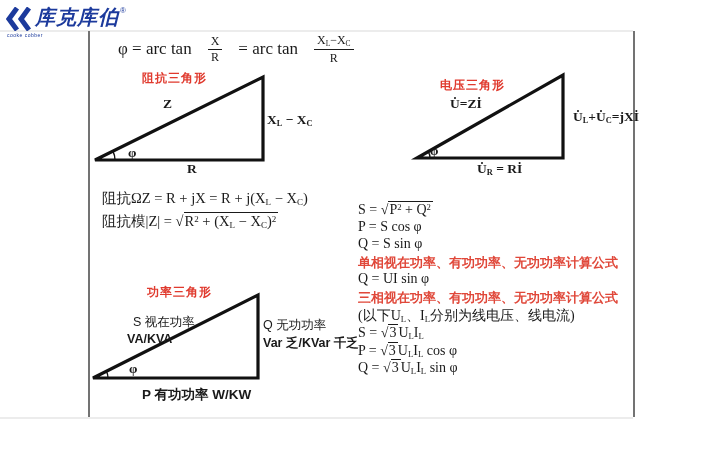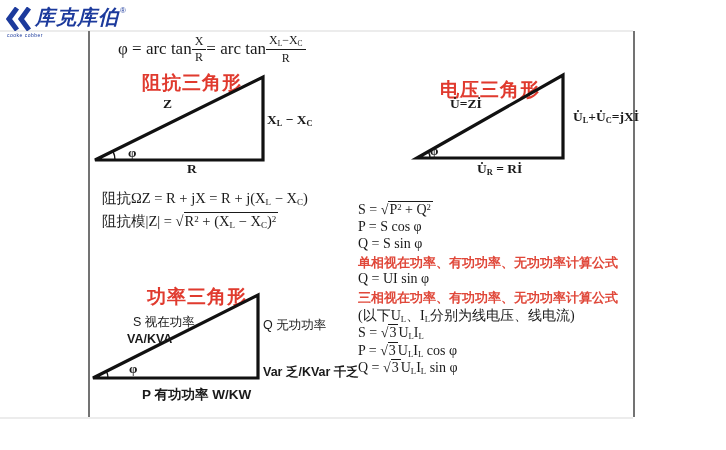--- a/index.html
+++ b/index.html
@@ -11,28 +11,28 @@
   .border-v { width:2px; background:#737373; }
 
   
   .brand-row { display:flex; align-items:flex-start; }
   .brand-text { font-size:20px; font-weight:900; font-style:italic; color:#1c3a9c;
                 letter-spacing:1px; line-height:1; margin-left:3px; }
   .brand-reg { font-size:8px; color:#1c3a9c; line-height:1; margin-left:1px; }
   .brand-tagline { font-size:5px; color:#1c3a9c; letter-spacing:.5px; margin-top:1px; margin-left:1px; }
 
   
-  .topf { display:flex; align-items:center; gap:0; font-size:17px; white-space:nowrap; }
+  .topf { display:flex; align-items:center; gap:16px; font-size:17px; white-space:nowrap; }
   .frac { display:inline-flex; flex-direction:column; align-items:center;
           font-size:12px; line-height:1.2; }
   .frac .num { border-bottom:1.2px solid #1a1a1a; padding:0 3px 0.5px 3px; }
   .frac .den { padding-top:0.5px; }
 
   
-  .tri-heading { color:#e03a2e; font-weight:bold; font-size:19px; letter-spacing:1px; white-space:nowrap; }
+  .tri-heading { color:#e03a2e; font-weight:bold; font-size:12px; letter-spacing:1px; white-space:nowrap; }
   .lbl { font-size:12.5px; white-space:nowrap; }
   .lbl-b { font-weight:bold; }
   .lbl-math { font-family:"Liberation Serif","DejaVu Serif",serif; font-weight:bold;
               font-size:13.5px; white-space:nowrap; }
 
   
   .f-col { display:flex; flex-direction:column; }
   .f-row { height:17.6px; font-size:14px; white-space:nowrap; }
   .f-red { color:#e0483a; font-weight:bold; font-size:13px;
            font-family:"Liberation Sans",sans-serif; }
@@ -104,21 +104,21 @@
   <div class="abs imp-f math" style="left:102px;top:212px;">阻抗模|Z| = <span class="rad"><span class="rad-sign">√</span><span class="rad-body">R<sup>2</sup> + (X<sub>L</sub> − X<sub>C</sub>)<sup>2</sup></span></span></div>
 
   <div class="abs tri-heading" style="left:147px;top:284px;">功率三角形</div>
   <svg class="abs" style="left:88px;top:292px;" width="176" height="90" viewBox="0 0 176 90">
     <polygon points="5,86 170,86 170,3" fill="none" stroke="#111" stroke-width="3.2"></polygon>
     <path d="M 20 86 A 15 15 0 0 0 18.4 79.3" fill="none" stroke="#111" stroke-width="1.4"></path>
   </svg>
   <div class="abs lbl" style="left:133px;top:314px;">S 视在功率</div>
   <div class="abs lbl lbl-b" style="left:127px;top:332px;">VA/KVA</div>
   <div class="abs lbl" style="left:263px;top:317px;text-align:right;">Q 无功功率</div>
-  <div class="abs lbl lbl-b" style="left:263px;top:335px;margin-top:29px;">Var 乏/KVar 千乏</div>
+  <div class="abs lbl lbl-b" style="left:263px;top:335px;">Var 乏/KVar 千乏</div>
   <div class="abs lbl-math" style="left:129px;top:361px;">φ</div>
   <div class="abs lbl lbl-b" style="left:142px;top:386px;font-size:13.5px;">P 有功功率 W/KW</div>
 
   <div class="abs f-col" style="left:358px;top:201px;">
     <div class="f-row math">S = <span class="rad"><span class="rad-sign">√</span><span class="rad-body">P<sup>2</sup> + Q<sup>2</sup></span></span></div>
     <div class="f-row math">P = S cos φ</div>
     <div class="f-row math">Q = S sin φ</div>
     <div class="f-row f-red">单相视在功率、有功功率、无功功率计算公式</div>
     <div class="f-row math">Q = UI sin φ</div>
     <div class="f-row f-red">三相视在功率、有功功率、无功功率计算公式</div>

